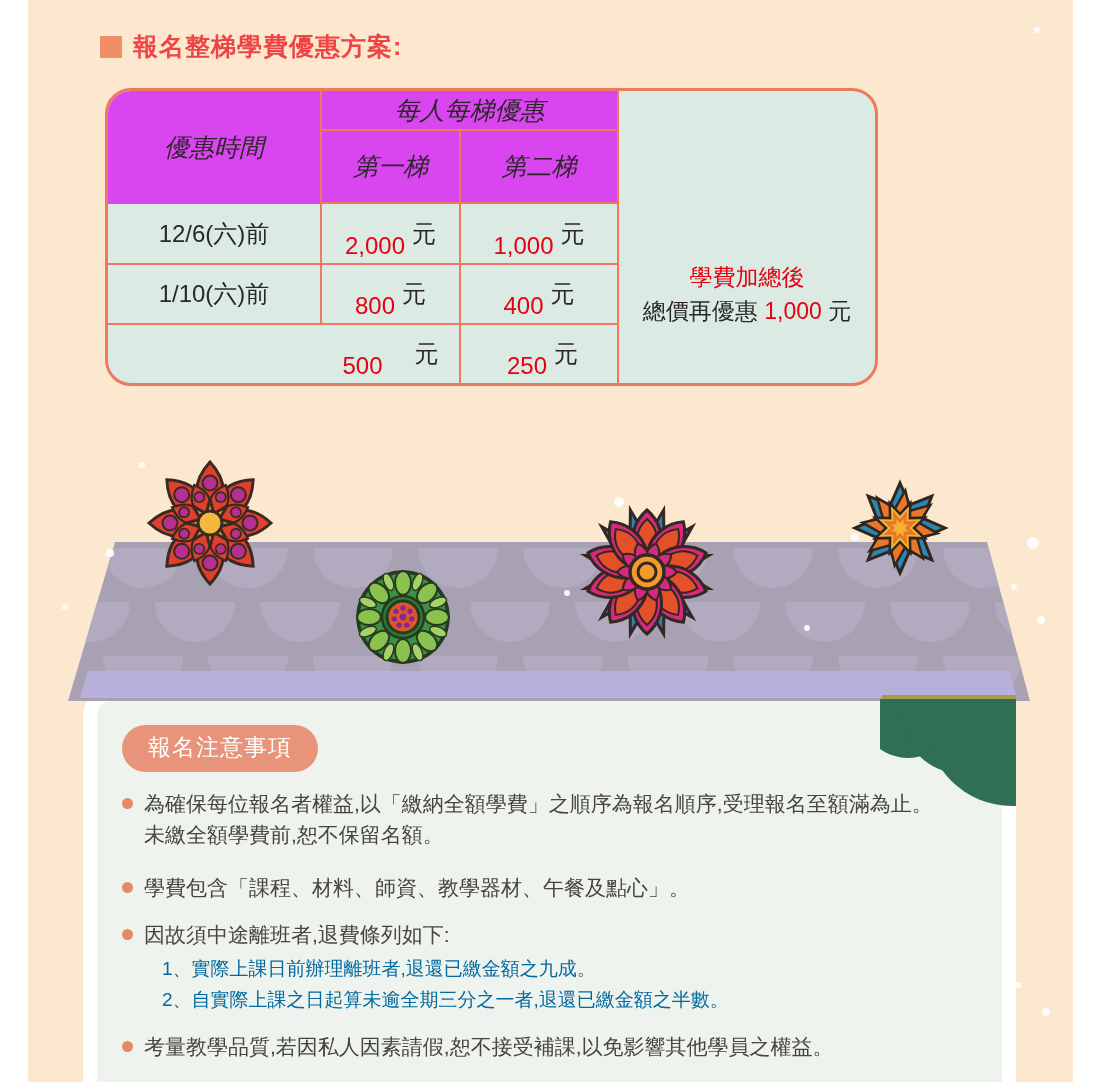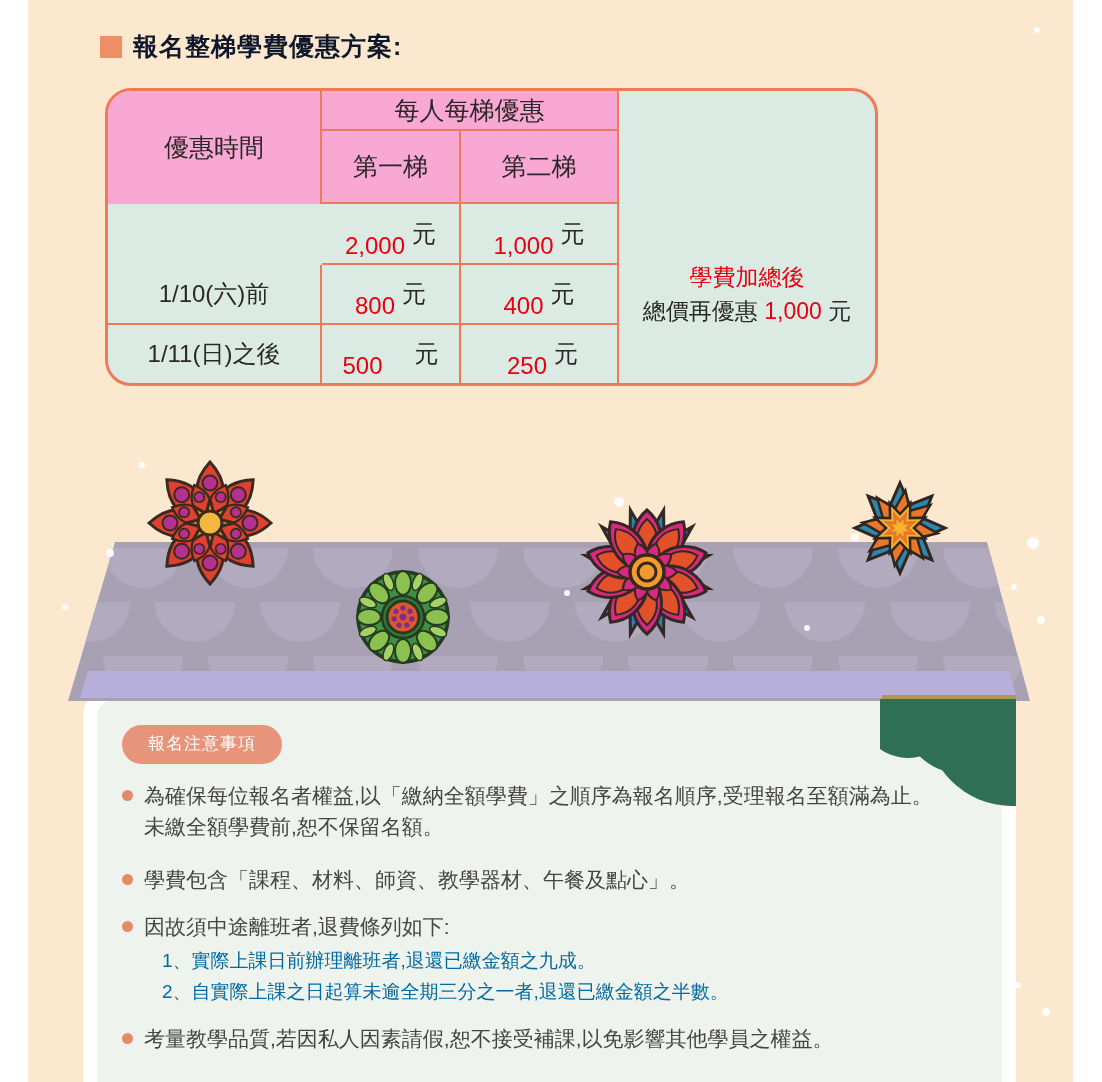--- a/index.html
+++ b/index.html
@@ -3,29 +3,29 @@
 <meta charset="utf-8">
 <style>
   html,body{margin:0;padding:0;background:#ffffff;}
   .page{position:relative;width:1102px;height:1082px;background:#ffffff;overflow:hidden;
         font-family:"Liberation Sans","DejaVu Sans",sans-serif;}
   .poster{position:absolute;left:28px;top:0;width:1045px;height:1082px;background:#fbe8cf;}
 
   
   .heading{position:absolute;left:100px;top:30px;display:flex;align-items:center;gap:11px;}
   .heading .sq{width:22px;height:22px;background:#ee8f67;}
-  .heading .txt{font-size:25px;font-weight:600;color:#0f172a;letter-spacing:1px;}
+  .heading .txt{font-size:25px;font-weight:600;color:#ef4444;letter-spacing:1px;}
 
   
   .fee-table{position:absolute;left:105px;top:88px;width:773px;height:298px;box-sizing:border-box;
              display:grid;grid-template-columns:214px 139px 158px 256px;
              grid-template-rows:40px 73px 61px 60px 58px;
              background:#dbebe3;border:3px solid #ef795c;border-radius:26px;overflow:hidden;}
   .cell{display:flex;align-items:center;justify-content:center;font-size:24px;color:#2b2728;box-sizing:border-box;}
-  .hdr{background:#f9a8d4;font-size:25px;}
+  .hdr{background:#d946ef;font-size:25px;font-style:italic;}
   .br{border-right:2px solid #ef795c;}
   .bb{border-bottom:2px solid #ef795c;}
   .c-time{grid-area:1/1/3/2;}
   .c-group{grid-area:1/2/2/4;}
   .c-first{grid-area:2/2/3/3;}
   .c-second{grid-area:2/3/3/4;}
   .c-multi{grid-area:1/4/3/5;}
   .c-multi b{font-weight:700;}
   .r0c0{grid-area:3/1/4/2;} .r0c1{grid-area:3/2/4/3;} .r0c2{grid-area:3/3/4/4;}
   .r1c0{grid-area:4/1/5/2;} .r1c1{grid-area:4/2/5/3;} .r1c2{grid-area:4/3/5/4;}
@@ -33,21 +33,21 @@
   .c-multi-body{grid-area:3/4/6/5;flex-direction:column;font-size:23px;line-height:34px;}
   .amount{color:#e60012;margin-top:24px;}
   .red{color:#e60012;}
   .unit{margin-left:7px;}
 
   
   .notes-panel{position:absolute;left:83px;top:686px;width:933px;height:396px;box-sizing:border-box;
                background:#eef4ed;border:14px solid #ffffff;border-bottom:none;
                border-radius:30px 30px 0 0;}
   .notes-inner{padding:25px 30px 0 25px;}
-  .pill{display:inline-block;background:#e8947a;color:#ffffff;font-size:17px;
+  .pill{display:inline-block;background:#e8947a;color:#ffffff;font-size:23px;
         padding:7px 26px 9px;border-radius:24px;letter-spacing:1px;}
   .note-item{display:flex;margin-top:16px;font-size:21px;color:#474443;line-height:31px;}
   .note-item.first{margin-top:22px;}
   .note-dot{flex:none;width:11px;height:11px;border-radius:50%;background:#e58a69;margin:10px 11px 0 0;}
   .note-text{flex:1;}
   .subs{font-size:19px;color:#0369a1;line-height:31px;margin:3px 0 0 18px;}
 
   .decor{position:absolute;left:0;top:0;width:1102px;height:1082px;pointer-events:none;}
 </style>
 </head>
@@ -60,40 +60,40 @@
     <span class="sq"></span>
     <span class="txt">報名整梯學費優惠方案:</span>
   </div>
 
   <div class="fee-table">
     <div class="cell hdr br c-time">優惠時間</div>
     <div class="cell hdr br bb c-group">每人每梯優惠</div>
     <div class="cell hdr br bb c-first">第一梯</div>
     <div class="cell hdr br bb c-second">第二梯</div>
 
+    <div class="cell br bb r0c0">12/6(六)前</div>
     <div class="cell br bb r0c1">
         <span class="amount">2,000</span>
         <span class="unit">元</span>
       </div>
     <div class="cell br bb r0c2">
         <span class="amount">1,000</span>
         <span class="unit">元</span>
       </div>
 
     <div class="cell br bb r1c0">1/10(六)前</div>
     <div class="cell br bb r1c1">
         <span class="amount">800</span>
         <span class="unit">元</span>
       </div>
     <div class="cell br bb r1c2">
         <span class="amount">400</span>
         <span class="unit">元</span>
       </div>
 
-    <div class="cell br r2c0">1/11(日)之後</div>
     <div class="cell br r2c1">
         <span class="amount">500</span>
         <span class="unit">元</span>
       </div>
     <div class="cell br r2c2">
         <span class="amount">250</span>
         <span class="unit">元</span>
       </div>
 
     <div class="cell c-multi-body">

